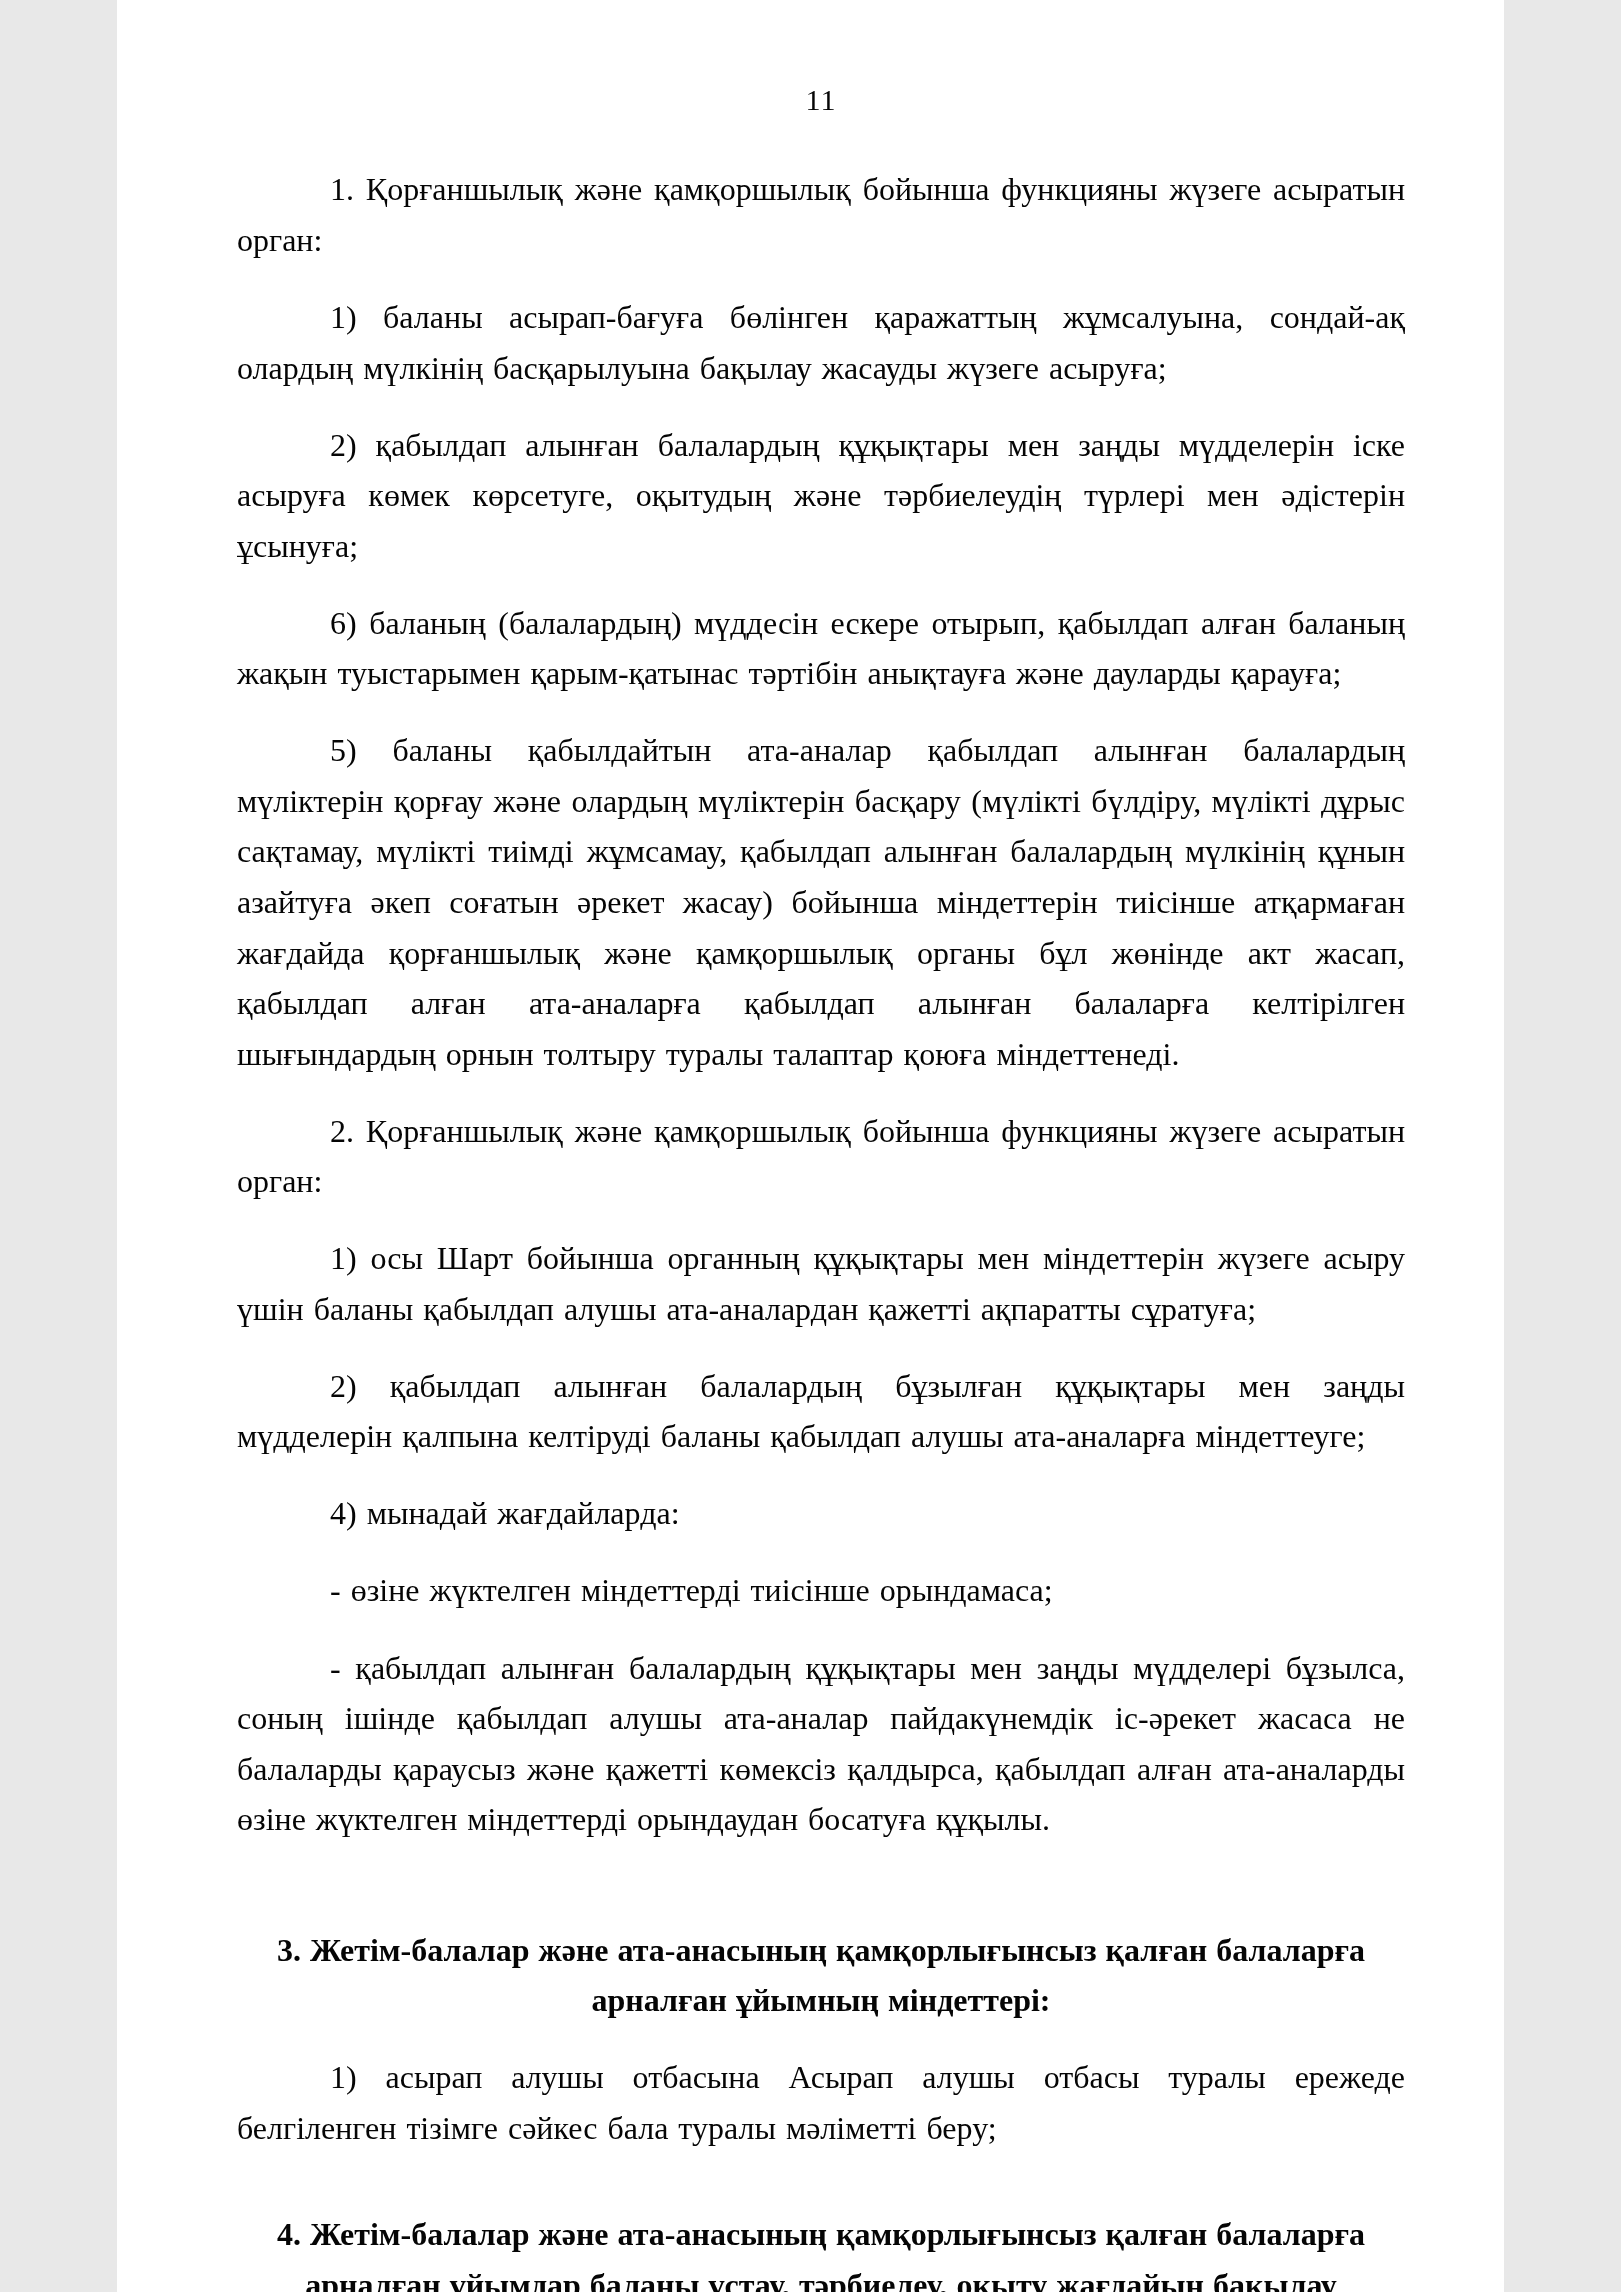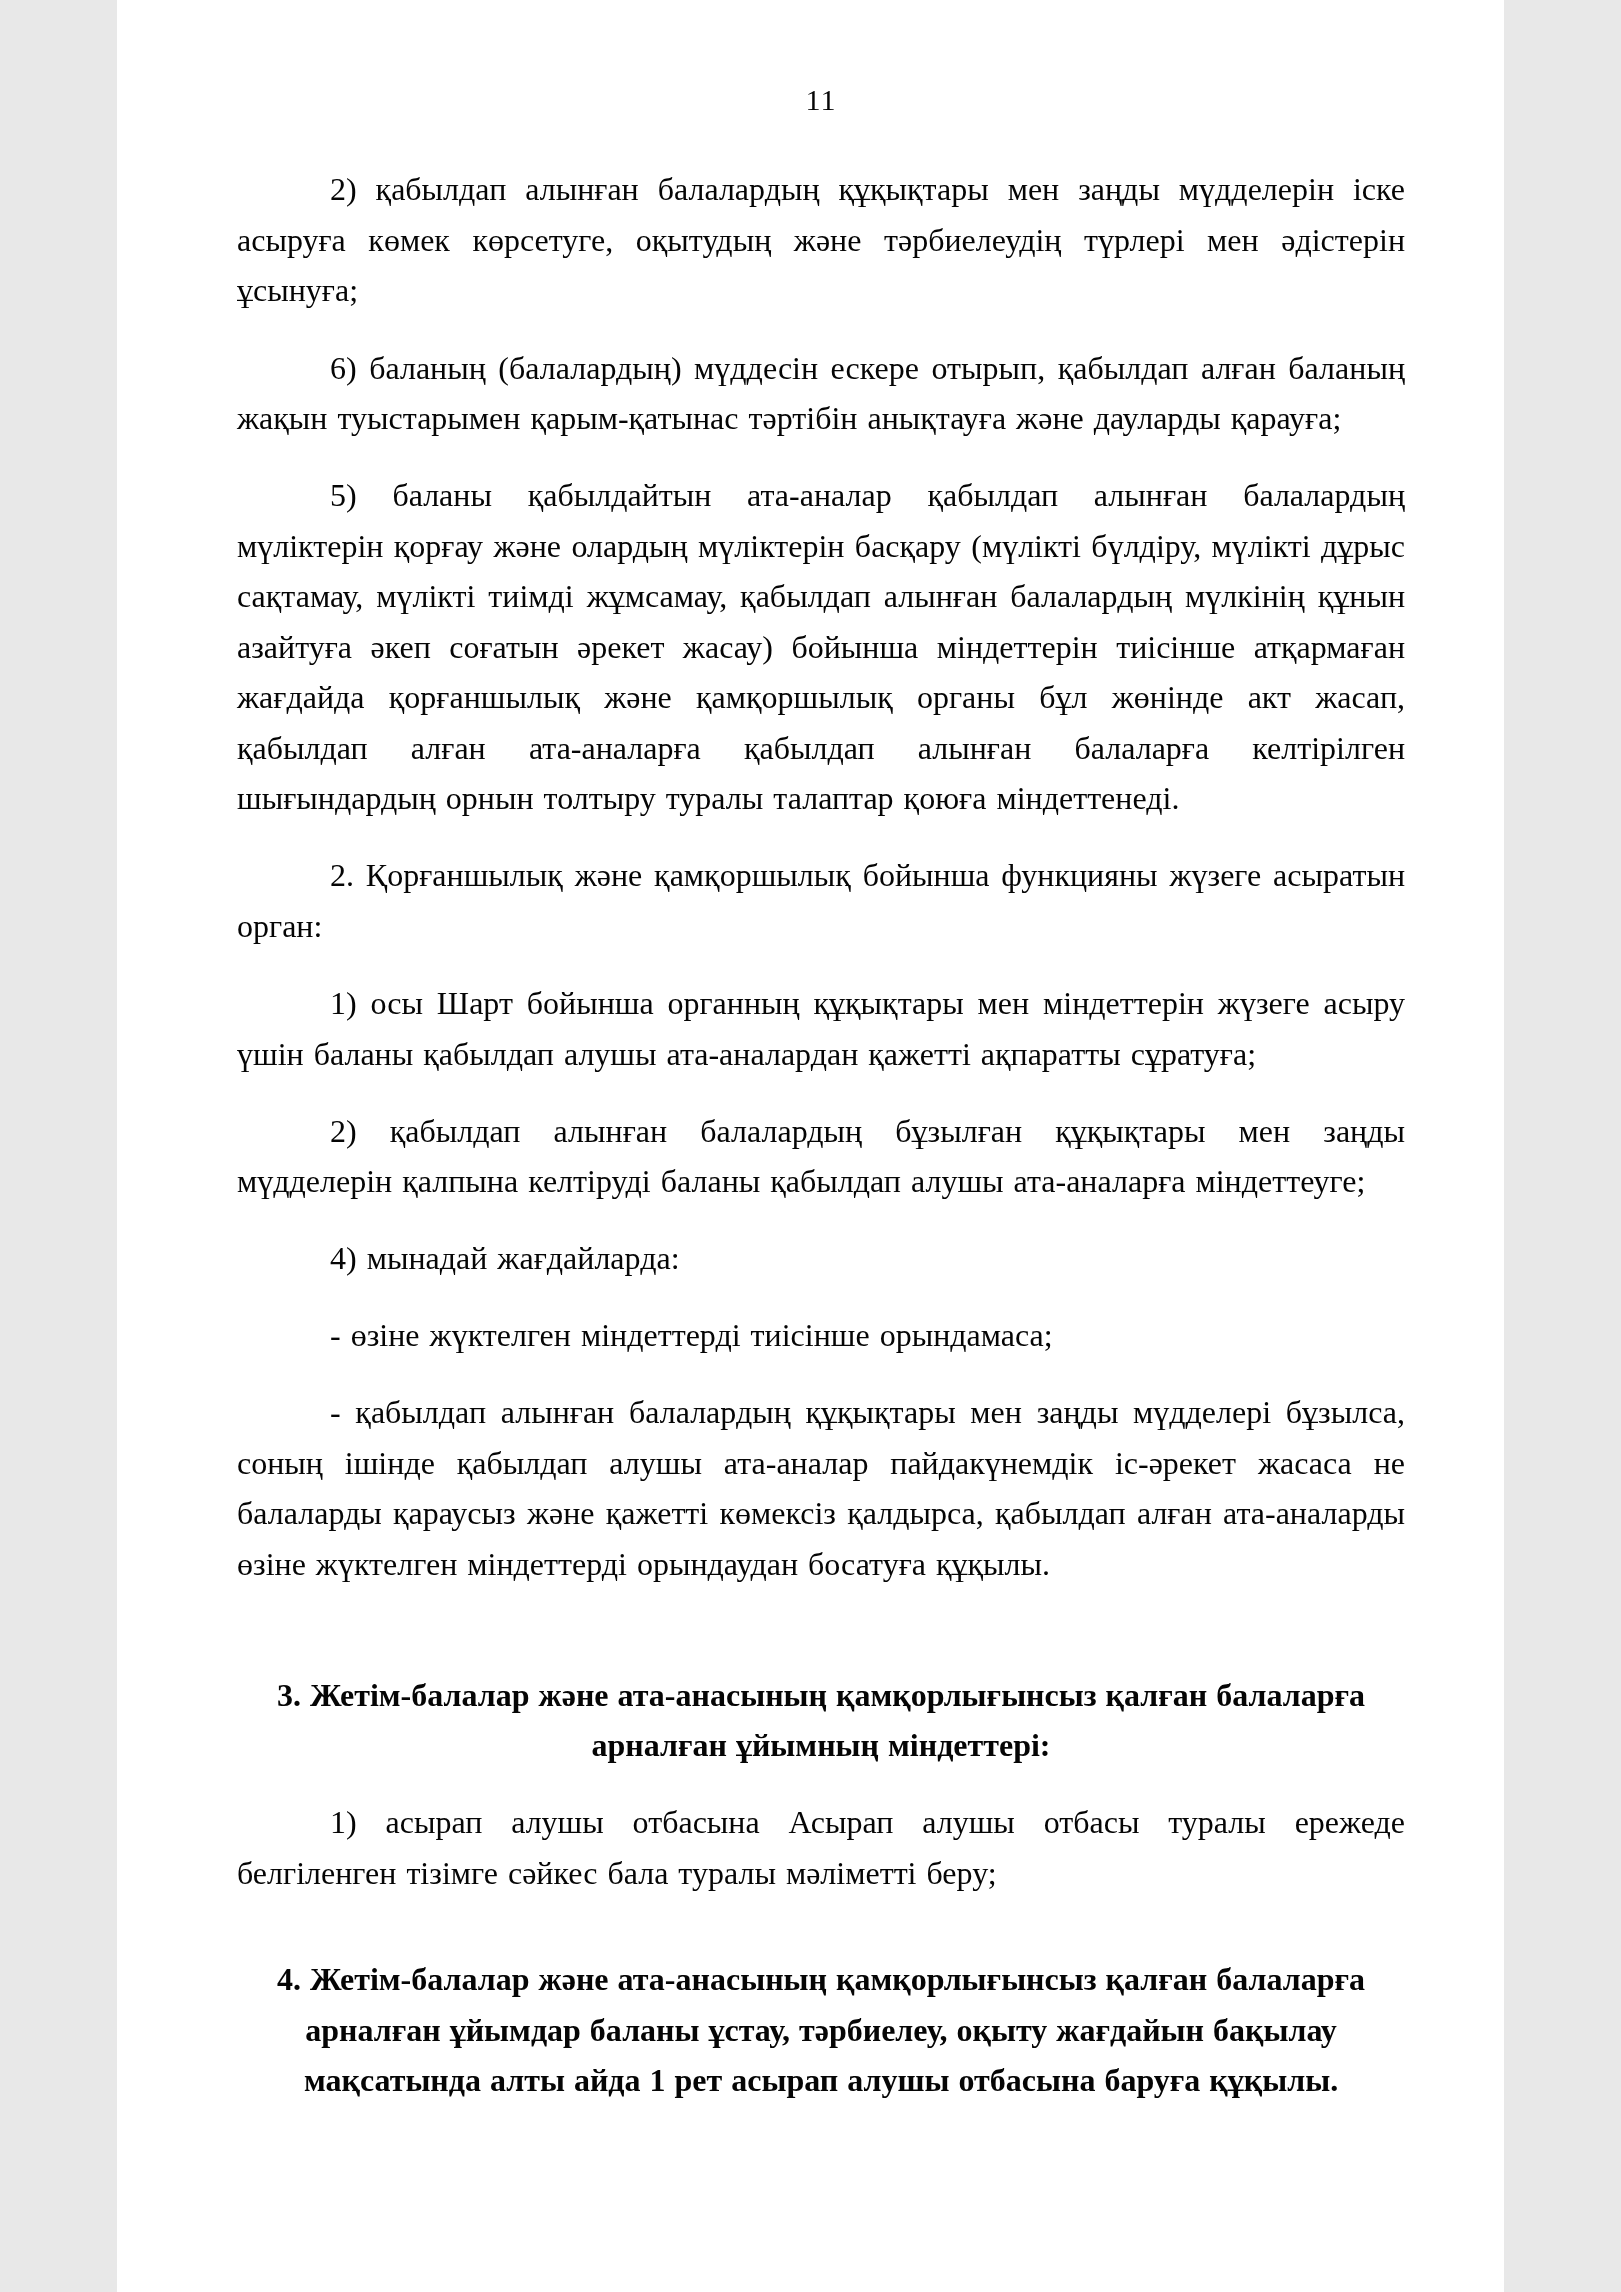--- a/index.html
+++ b/index.html
@@ -44,20 +44,22 @@
     margin-top: 80px;
   }
 </style>
 </head>
 <body>
 
 <div class="page">
   <div class="page-number">11</div>
 
   <div class="doc-body">
+    <p>1. Қорғаншылық және қамқоршылық бойынша функцияны жүзеге асыратын орган:</p>
+    <p>1) баланы асырап-бағуға бөлінген қаражаттың жұмсалуына, сондай-ақ олардың мүлкінің басқарылуына бақылау жасауды жүзеге асыруға;</p>
     <p>2) қабылдап алынған балалардың құқықтары мен заңды мүдделерін іске асыруға көмек көрсетуге, оқытудың және тәрбиелеудің түрлері мен әдістерін ұсынуға;</p>
     <p>6) баланың (балалардың) мүддесін ескере отырып, қабылдап алған баланың жақын туыстарымен қарым-қатынас тәртібін анықтауға және дауларды қарауға;</p>
     <p>5) баланы қабылдайтын ата-аналар қабылдап алынған балалардың мүліктерін қорғау және олардың мүліктерін басқару (мүлікті бүлдіру, мүлікті дұрыс сақтамау, мүлікті тиімді жұмсамау, қабылдап алынған балалардың мүлкінің құнын азайтуға әкеп соғатын әрекет жасау) бойынша міндеттерін тиісінше атқармаған жағдайда қорғаншылық және қамқоршылық органы бұл жөнінде акт жасап, қабылдап алған ата-аналарға қабылдап алынған балаларға келтірілген шығындардың орнын толтыру туралы талаптар қоюға міндеттенеді.</p>
     <p>2. Қорғаншылық және қамқоршылық бойынша функцияны жүзеге асыратын орган:</p>
     <p>1) осы Шарт бойынша органның құқықтары мен міндеттерін жүзеге асыру үшін баланы қабылдап алушы ата-аналардан қажетті ақпаратты сұратуға;</p>
     <p>2) қабылдап алынған балалардың бұзылған құқықтары мен заңды мүдделерін қалпына келтіруді баланы қабылдап алушы ата-аналарға міндеттеуге;</p>
     <p>4) мынадай жағдайларда:</p>
     <p>- өзіне жүктелген міндеттерді тиісінше орындамаса;</p>
     <p>- қабылдап алынған балалардың құқықтары мен заңды мүдделері бұзылса, соның ішінде қабылдап алушы ата-аналар пайдакүнемдік іс-әрекет жасаса не балаларды қараусыз және қажетті көмексіз қалдырса, қабылдап алған ата-аналарды өзіне жүктелген міндеттерді орындаудан босатуға құқылы.</p>
     <p class="heading first-heading">3. Жетім-балалар және ата-анасының қамқорлығынсыз қалған балаларға арналған ұйымның міндеттері:</p>

